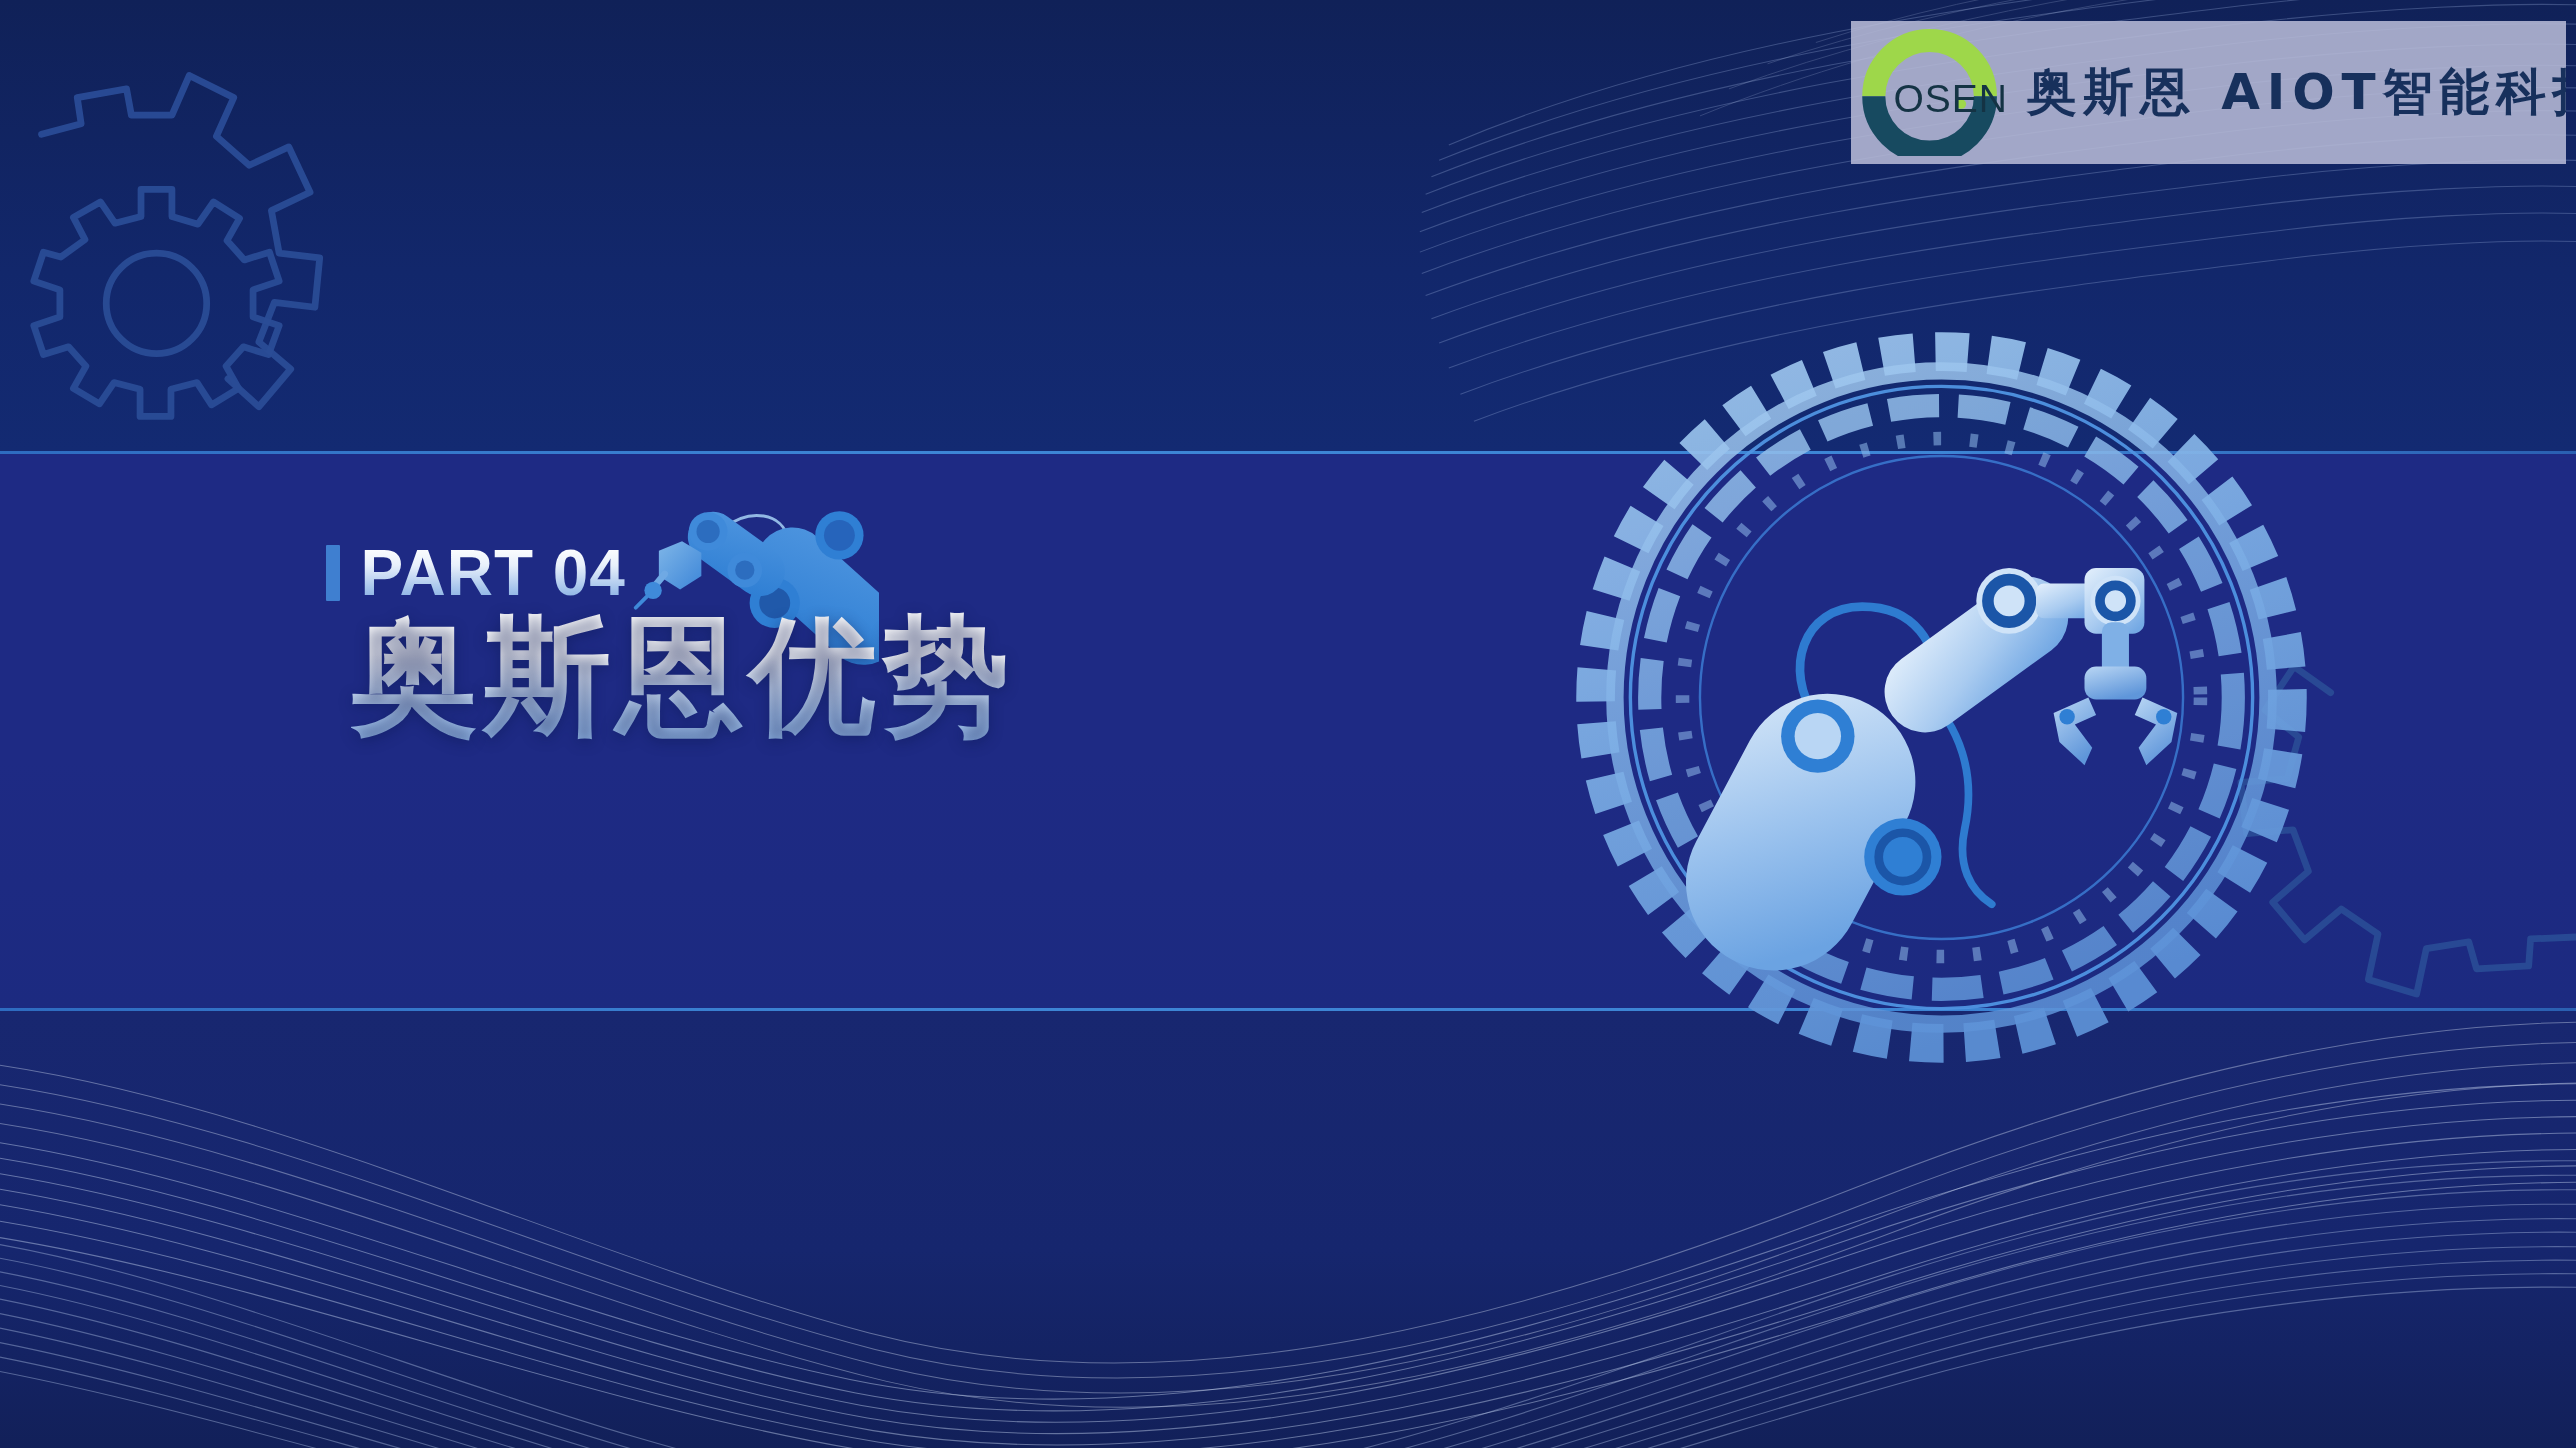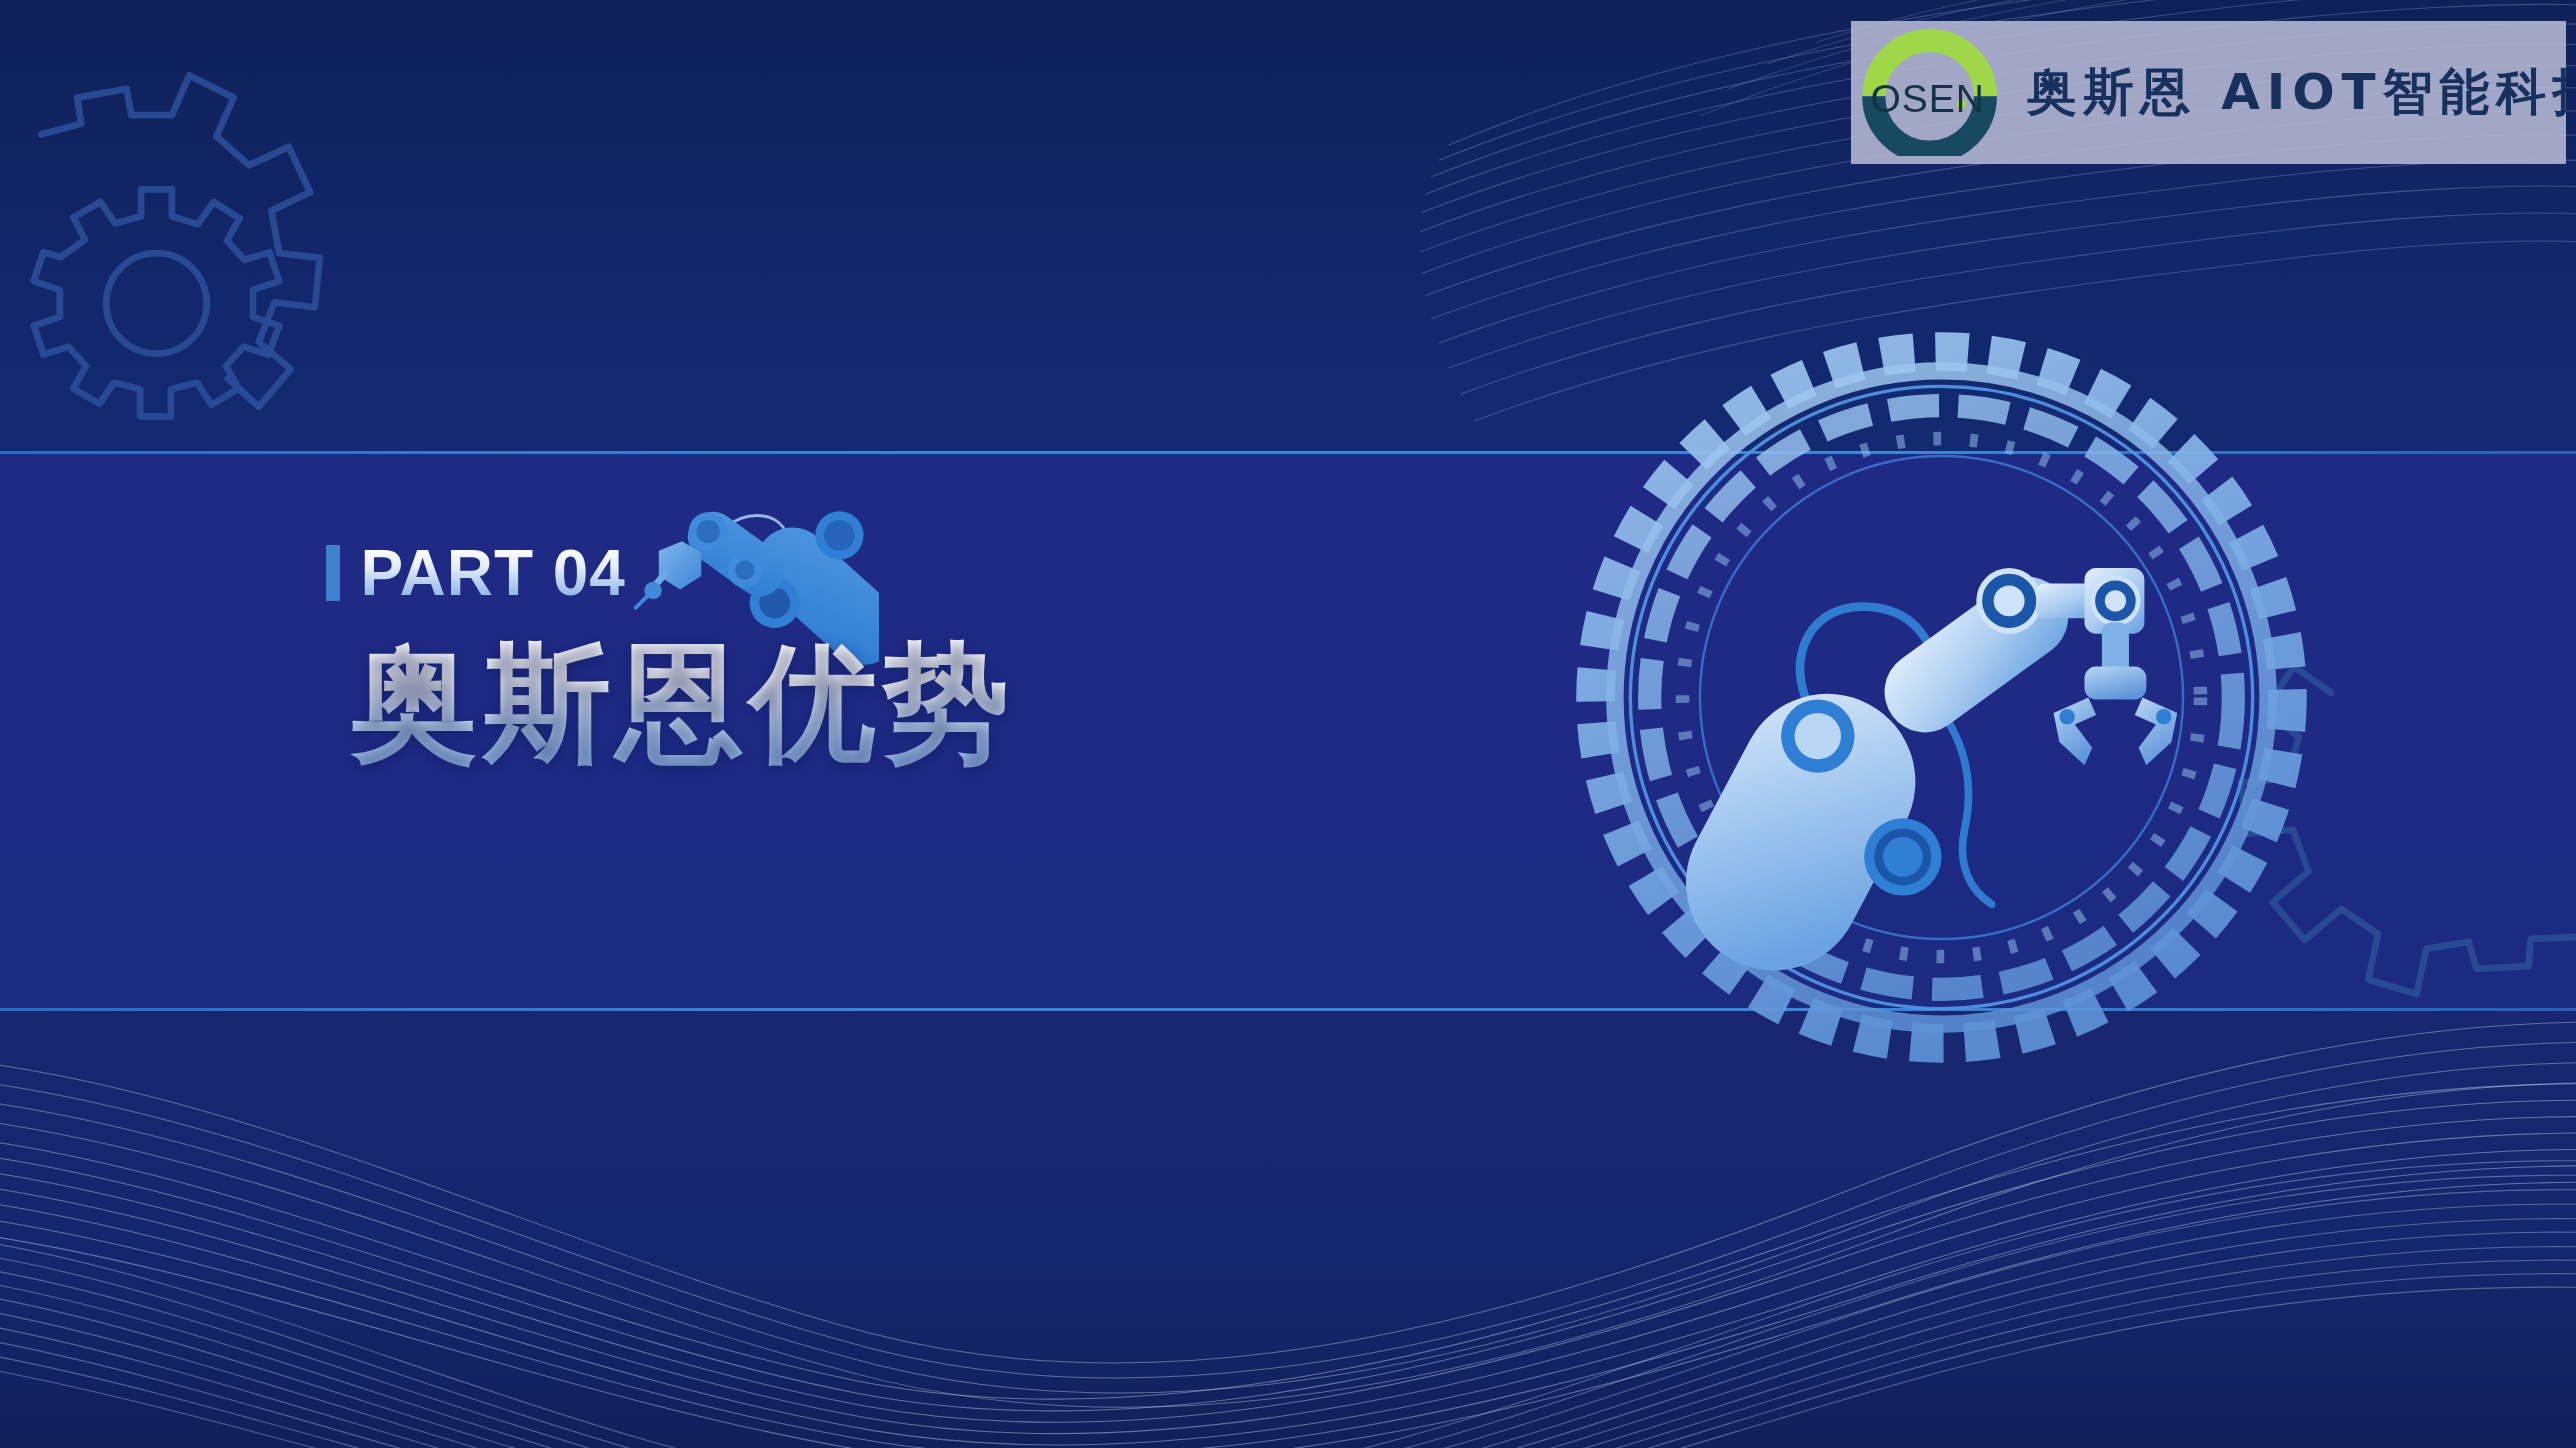--- a/index.html
+++ b/index.html
@@ -34,21 +34,21 @@
   #part-row { display:flex; align-items:center; height:73px; }
   #part-accent-bar { width:13.5px; height:56px; background:#3f7fd0; margin-right:21px; border-radius:1px; }
   #part-label {
     font-size:64px; font-weight:700; letter-spacing:1px; line-height:1;
     background:linear-gradient(180deg,#ffffff 8%,#e8f0fb 38%,#9fc0ea 78%,#7ba7dd 100%);
     -webkit-background-clip:text; background-clip:text; color:transparent;
     white-space:nowrap;
   }
 
   #title-cn {
-    margin-top:27px; margin-left:25px;
+    margin-left:25px;
     font-size:127px; font-weight:700; letter-spacing:5.8px; line-height:1.06;
     font-family:"DejaVu Sans","Liberation Sans",sans-serif;
     background:linear-gradient(180deg,#ffffff 0%,#ffffff 34%,#dce8f8 52%,#a8c6ec 78%,#8fb4e4 100%);
     -webkit-background-clip:text; background-clip:text; color:transparent;
     white-space:nowrap;
     text-shadow:0 2.9px 13.5px rgba(10,24,80,.45);
   }
 
   
   #part-robot-icon { position:absolute; left:599px; top:481px; width:280px; height:184px; }
@@ -57,21 +57,21 @@
   #gear-emblem { position:absolute; left:1555px; top:311px; width:773px; height:773px; }
 
   
   #logo-panel {
     position:absolute; left:1851px; top:21px; width:715px; height:143px;
     background:rgba(182,186,214,.88);
     display:flex; align-items:center; overflow:hidden;
   }
   #logo-mark { position:relative; width:141px; height:127px; margin-left:9.7px; flex:none; }
   #logo-osen-text {
-    position:absolute; left:4px; top:48px; width:126px; text-align:center;
+    position:absolute; left:27px; top:48px; width:126px; text-align:center;
     font-size:39px; font-weight:400; letter-spacing:1px;
     color:#143344; font-family:"Liberation Sans",sans-serif;
   }
   #logo-company {
     margin-left:25px; white-space:nowrap;
     font-size:50px; font-weight:700; letter-spacing:6.8px;
     color:#17305c; font-family:"DejaVu Sans","Liberation Sans",sans-serif;
   }
 </style>
 </head>

